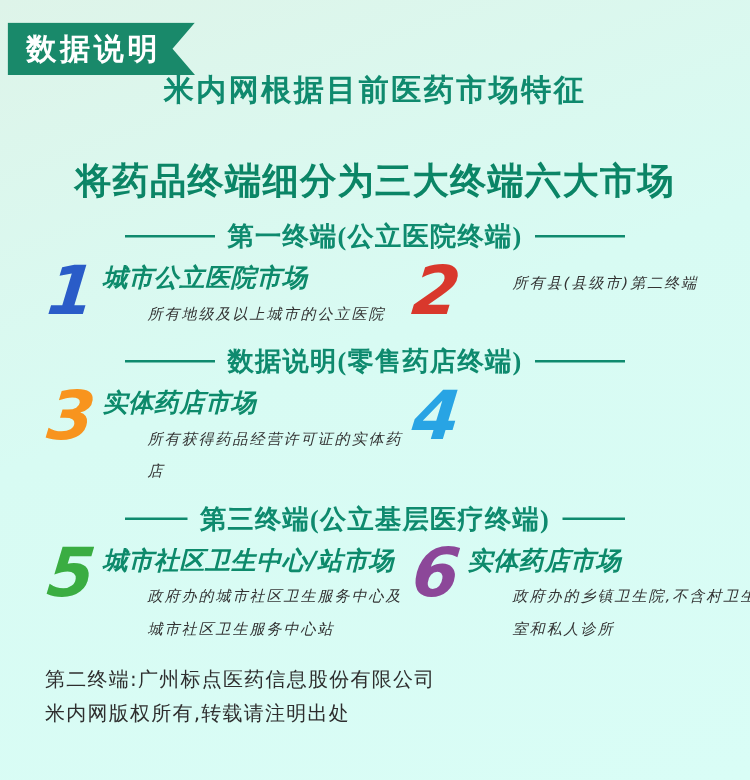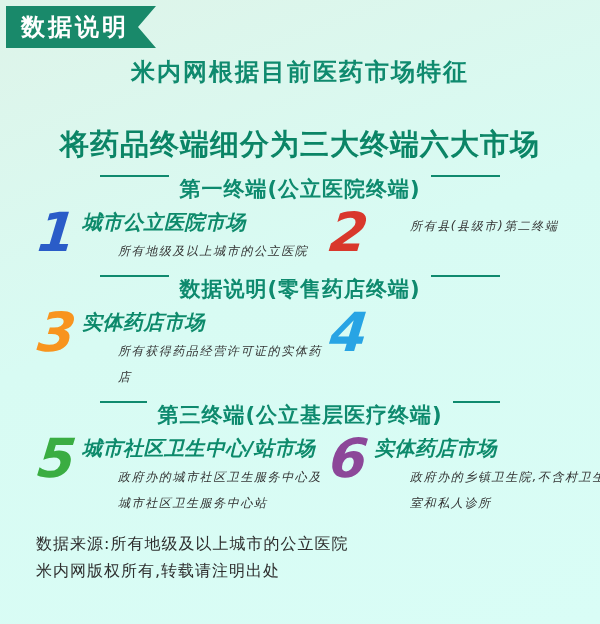--- a/index.html
+++ b/index.html
@@ -10,21 +10,21 @@
     position: relative;
     width: 600px;
     height: 624px;
     overflow: hidden;
     background: linear-gradient(160deg, #def4e9 0%, #d8fbf3 45%, #d9fdf6 100%);
   }
 
   
   .badge {
     position: absolute;
-    top: 6px;
+    top: 18px;
     left: 6px;
     height: 42px;
     width: 150px;
     background: #19896a;
     clip-path: polygon(0 0, 100% 0, 88% 50%, 100% 100%, 0 100%);
     color: #ffffff;
     font-size: 24px;
     font-weight: 800;
     letter-spacing: 3px;
     line-height: 42px;
@@ -46,22 +46,24 @@
     color: #0b8566;
     font-size: 29px;
     font-weight: 900;
     letter-spacing: 1px;
     line-height: 40px;
     margin-top: 36px;
   }
 
   .sec-header {
     display: flex;
+    align-items: center;
     margin: 11px 100px 5px 100px;
     gap: 10px;
+    font-family: Liberation Serif, serif;
   }
   .sec-header .rule {
     flex: 1;
     height: 2px;
     background: #0f8a6e;
   }
   .sec-title {
     color: #0e8a6e;
     font-size: 21px;
     font-weight: 800;
@@ -180,18 +182,18 @@
       <div class="item">
         <span class="num" style="color: rgb(140, 71, 153);">6</span>
         <div class="item-text">
           <div class="item-title">实体药店市场</div>
           <div class="item-desc">政府办的乡镇卫生院,不含村卫生室和私人诊所</div>
         </div>
       </div>
     </div>
 
     <div class="footer">
-      <div>数据来源:所有地级及以上城市的公立医院</div>
+      <div>第二终端:广州标点医药信息股份有限公司</div>
       <div>米内网版权所有,转载请注明出处</div>
     </div>
 
   </div>
 </div>
 
 </body></html>

